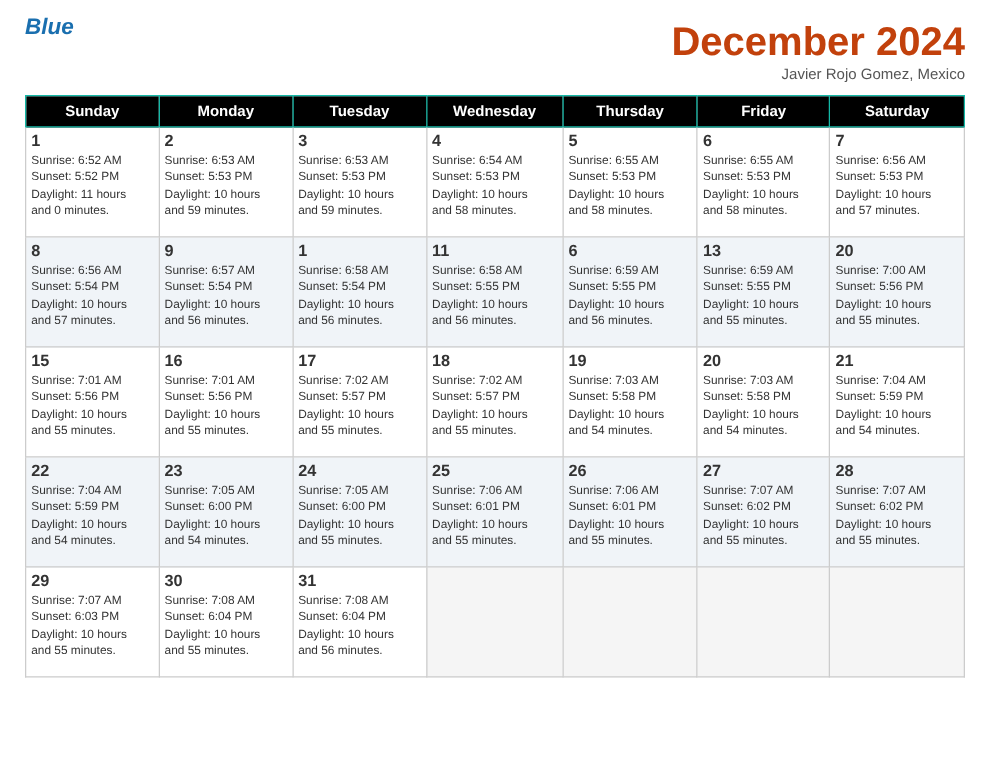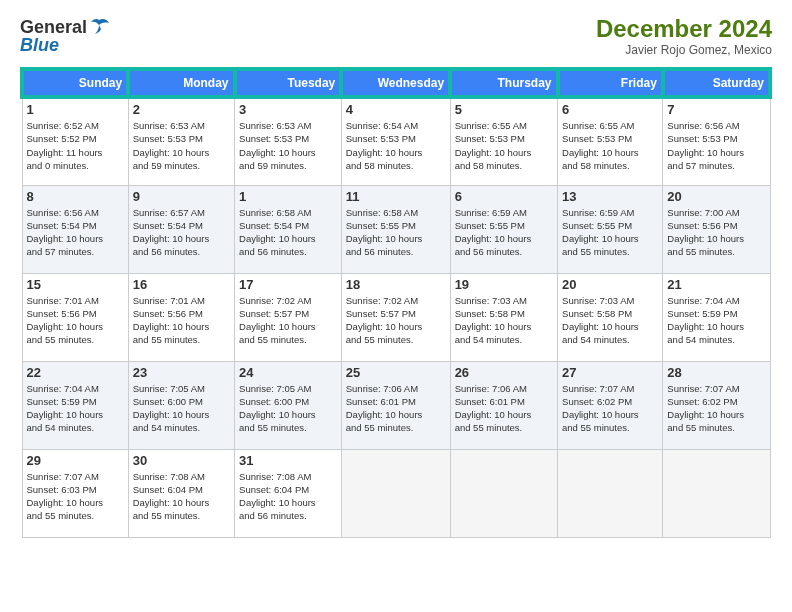--- a/index.html
+++ b/index.html
@@ -37,41 +37,41 @@
     }
     .logo-icon {
       width: 24px;
       height: 24px;
       margin-left: 2px;
     }
     .title-area {
       text-align: right;
     }
     .month-title {
-      font-size: 24px;
-      font-weight: bold;
-      color: #4d7c0f;
+      font-size: 32px;
+      font-weight: bold;
+      color: #c2410c;
     }
     .subtitle {
       font-size: 12px;
       color: #555;
     }
     .calendar {
       width: 100%;
       border-collapse: collapse;
       font-size: 10px;
     }
     .calendar th {
-      background: #3b82f6;
+      background: #000000;
       color: #fff;
       padding: 5px 4px;
-      text-align: right;
+      text-align: center;
       font-size: 12px;
       font-weight: bold;
-      border: 4px solid #14b8a6;
+      border: 1px solid #14b8a6;
     }
     .calendar td {
       border: 1px solid #ccc;
       vertical-align: top;
       padding: 3px 4px;
       height: 88px;
       width: 113px;
       color: #333;
     }
     .calendar td.empty {
@@ -92,27 +92,20 @@
       background: #f0f4f8;
     }
   </style>
 </head>
 <body>
 
 <div class="page">
   <div class="header">
     <div class="logo">
       <div style="display:flex;flex-direction:column;align-items:flex-start;">
-        <div style="display:flex;align-items:center;">
-          <span class="logo-text-general">General</span>
-          <svg class="logo-icon" viewBox="0 0 24 24">
-            <path d="M20 8 C18 4, 14 3, 10 5 C8 3, 4 4, 2 7 C5 6, 8 7, 10 10 C12 8, 15 7, 20 8Z" fill="#1a6faf"></path>
-            <path d="M10 10 C10 14, 8 17, 6 19 C8 18, 11 17, 12 14Z" fill="#1a6faf"></path>
-          </svg>
-        </div>
         <span class="logo-text-blue" style="margin-top:-4px;">Blue</span>
       </div>
     </div>
     <div class="title-area">
       <div class="month-title">December 2024</div>
       <div class="subtitle">Javier Rojo Gomez, Mexico</div>
     </div>
   </div>
 
   <table class="calendar">

